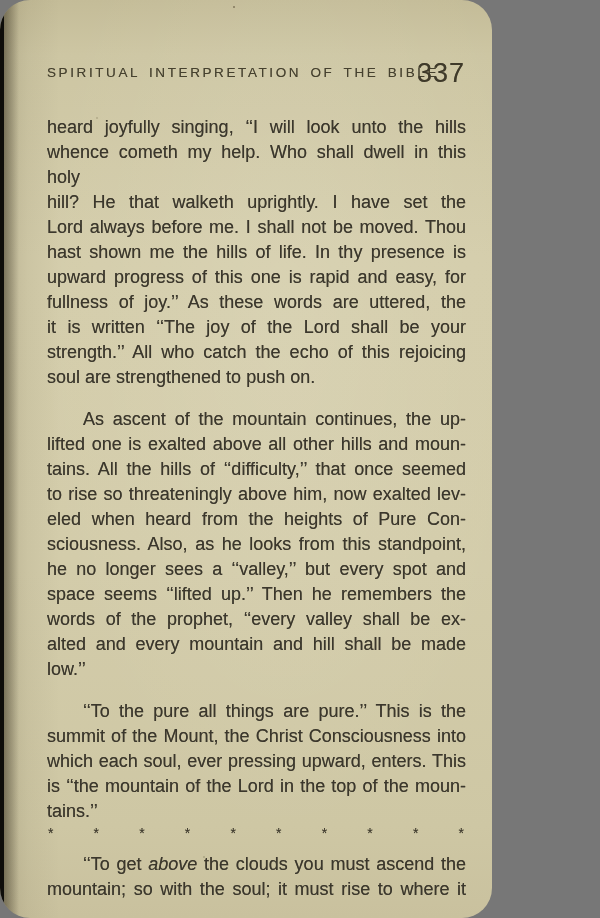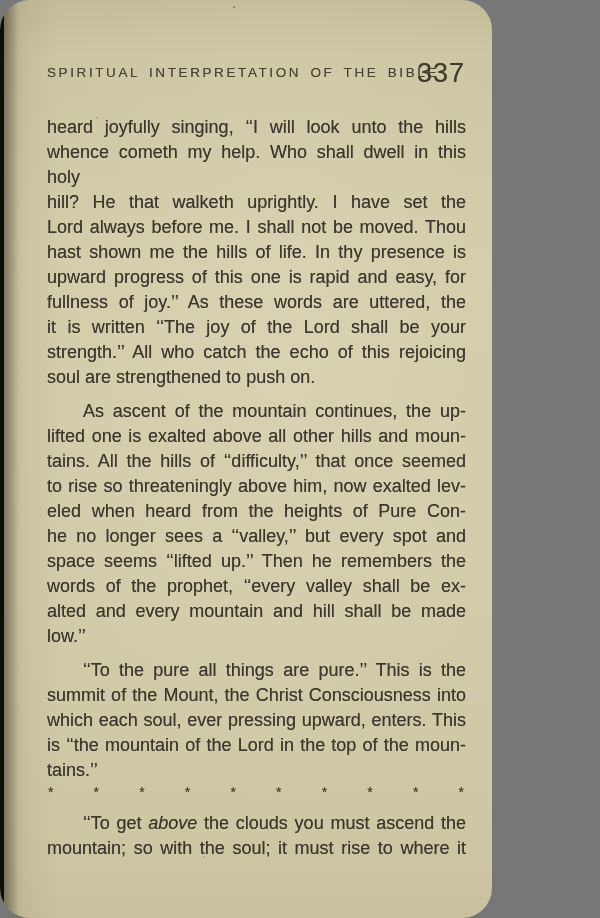--- a/index.html
+++ b/index.html
@@ -75,21 +75,21 @@
     color: #3f3a2a;
     text-shadow: 0 0 0.6px rgba(63,58,42,0.55);
   }
   .body-text {
     margin-top: 31px;
     font-size: 18px;
     line-height: 25px;
     text-shadow: 0 0 0.55px rgba(59,55,44,0.65);
   }
   .paragraph { margin: 0; }
-  .paragraph + .paragraph { margin-top: 9px; }
+  .paragraph + .paragraph { margin-top: 17px; }
   .line {
     text-align: justify;
     text-align-last: justify;
     white-space: normal;
   }
   .line.indent { text-indent: 36px; }
   .line.left-last { text-align-last: left; }
   .line i { font-style: italic; }
   .separator {
     display: flex;
@@ -134,20 +134,21 @@
           <div class="line"><span>it is written ‘‘The joy of the Lord shall be your</span></div>
           <div class="line"><span>strength.’’ All who catch the echo of this rejoicing</span></div>
           <div class="line left-last"><span>soul are strengthened to push on.</span></div>
         </div>
         <div class="paragraph">
           <div class="line indent"><span>As ascent of the mountain continues, the up-</span></div>
           <div class="line"><span>lifted one is exalted above all other hills and moun-</span></div>
           <div class="line"><span>tains. All the hills of ‘‘difficulty,’’ that once seemed</span></div>
           <div class="line"><span>to rise so threateningly above him, now exalted lev-</span></div>
           <div class="line"><span>eled when heard from the heights of Pure Con-</span></div>
+          <div class="line"><span>sciousness. Also, as he looks from this standpoint,</span></div>
           <div class="line"><span>he no longer sees a ‘‘valley,’’ but every spot and</span></div>
           <div class="line"><span>space seems ‘‘lifted up.’’ Then he remembers the</span></div>
           <div class="line"><span>words of the prophet, ‘‘every valley shall be ex-</span></div>
           <div class="line"><span>alted and every mountain and hill shall be made</span></div>
           <div class="line left-last"><span>low.’’</span></div>
         </div>
         <div class="paragraph">
           <div class="line indent"><span>‘‘To the pure all things are pure.’’ This is the</span></div>
           <div class="line"><span>summit of the Mount, the Christ Consciousness into</span></div>
           <div class="line"><span>which each soul, ever pressing upward, enters. This</span></div>

